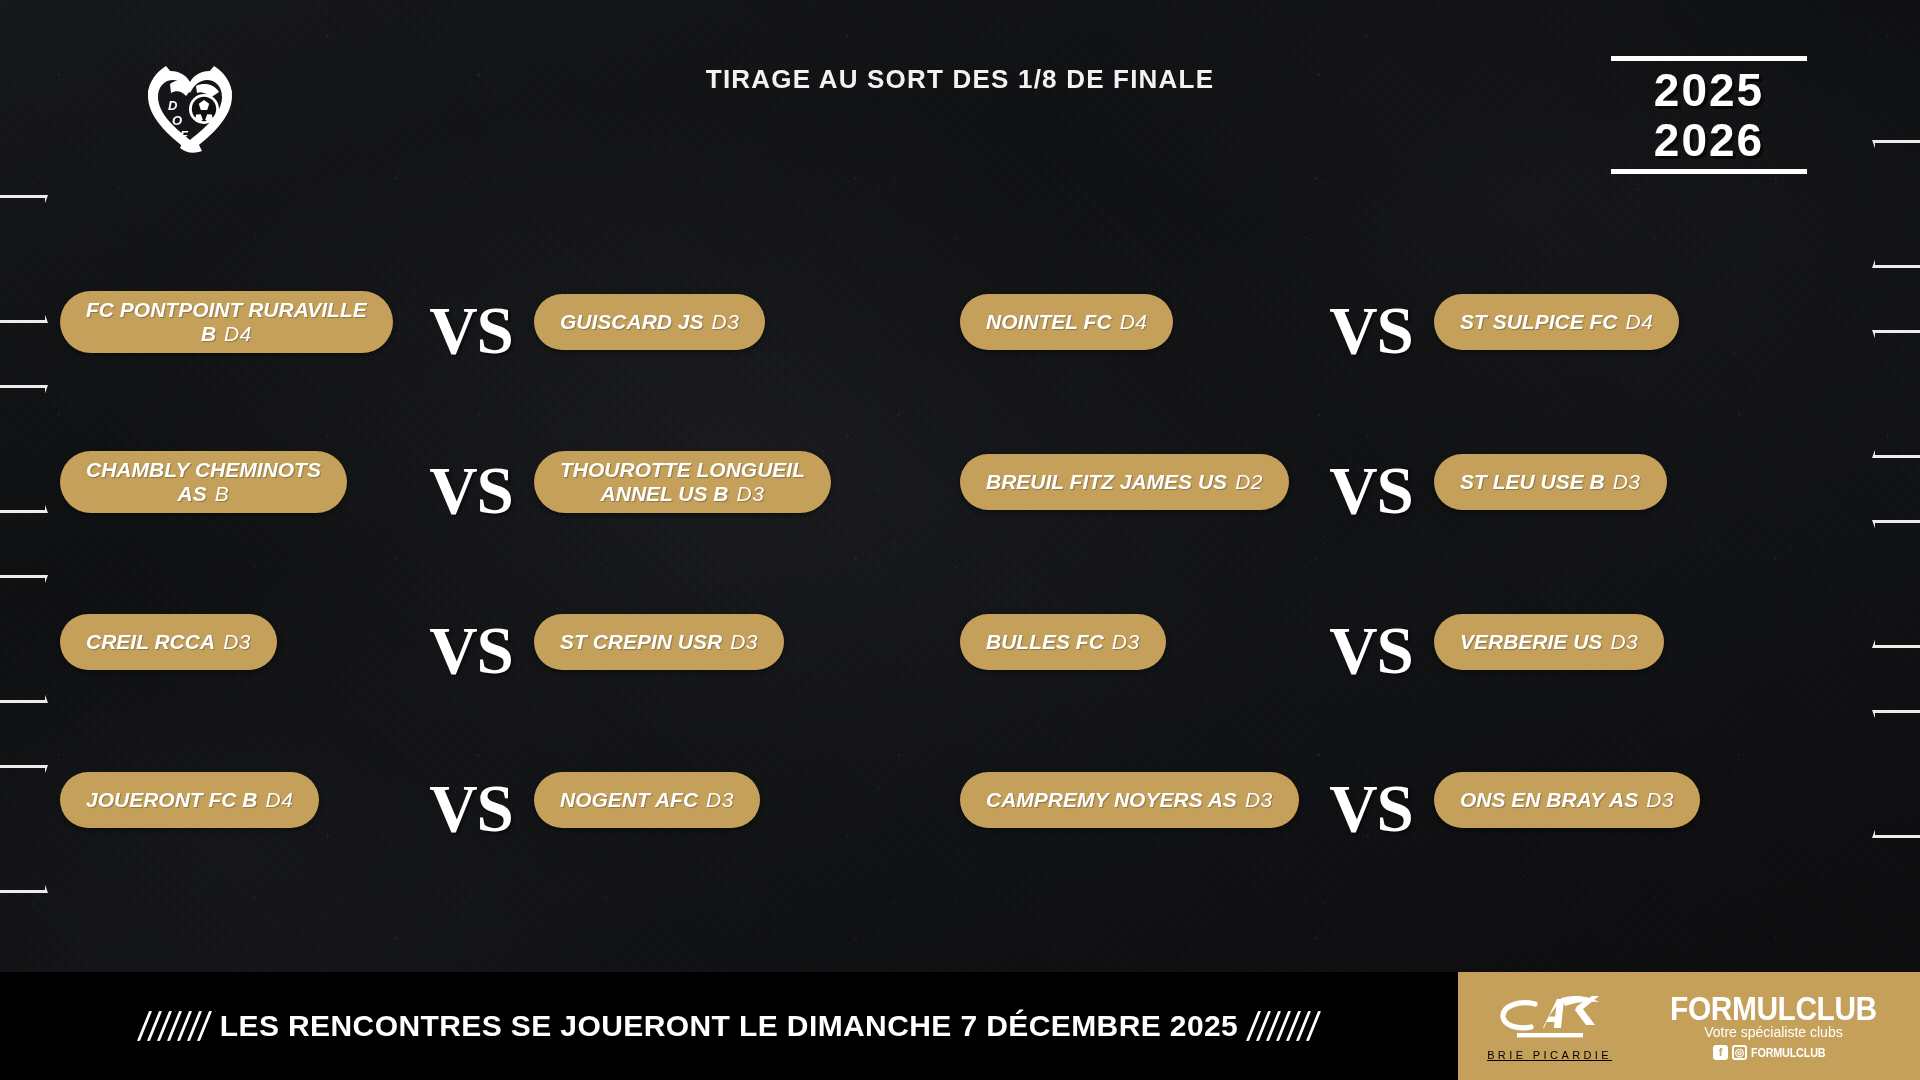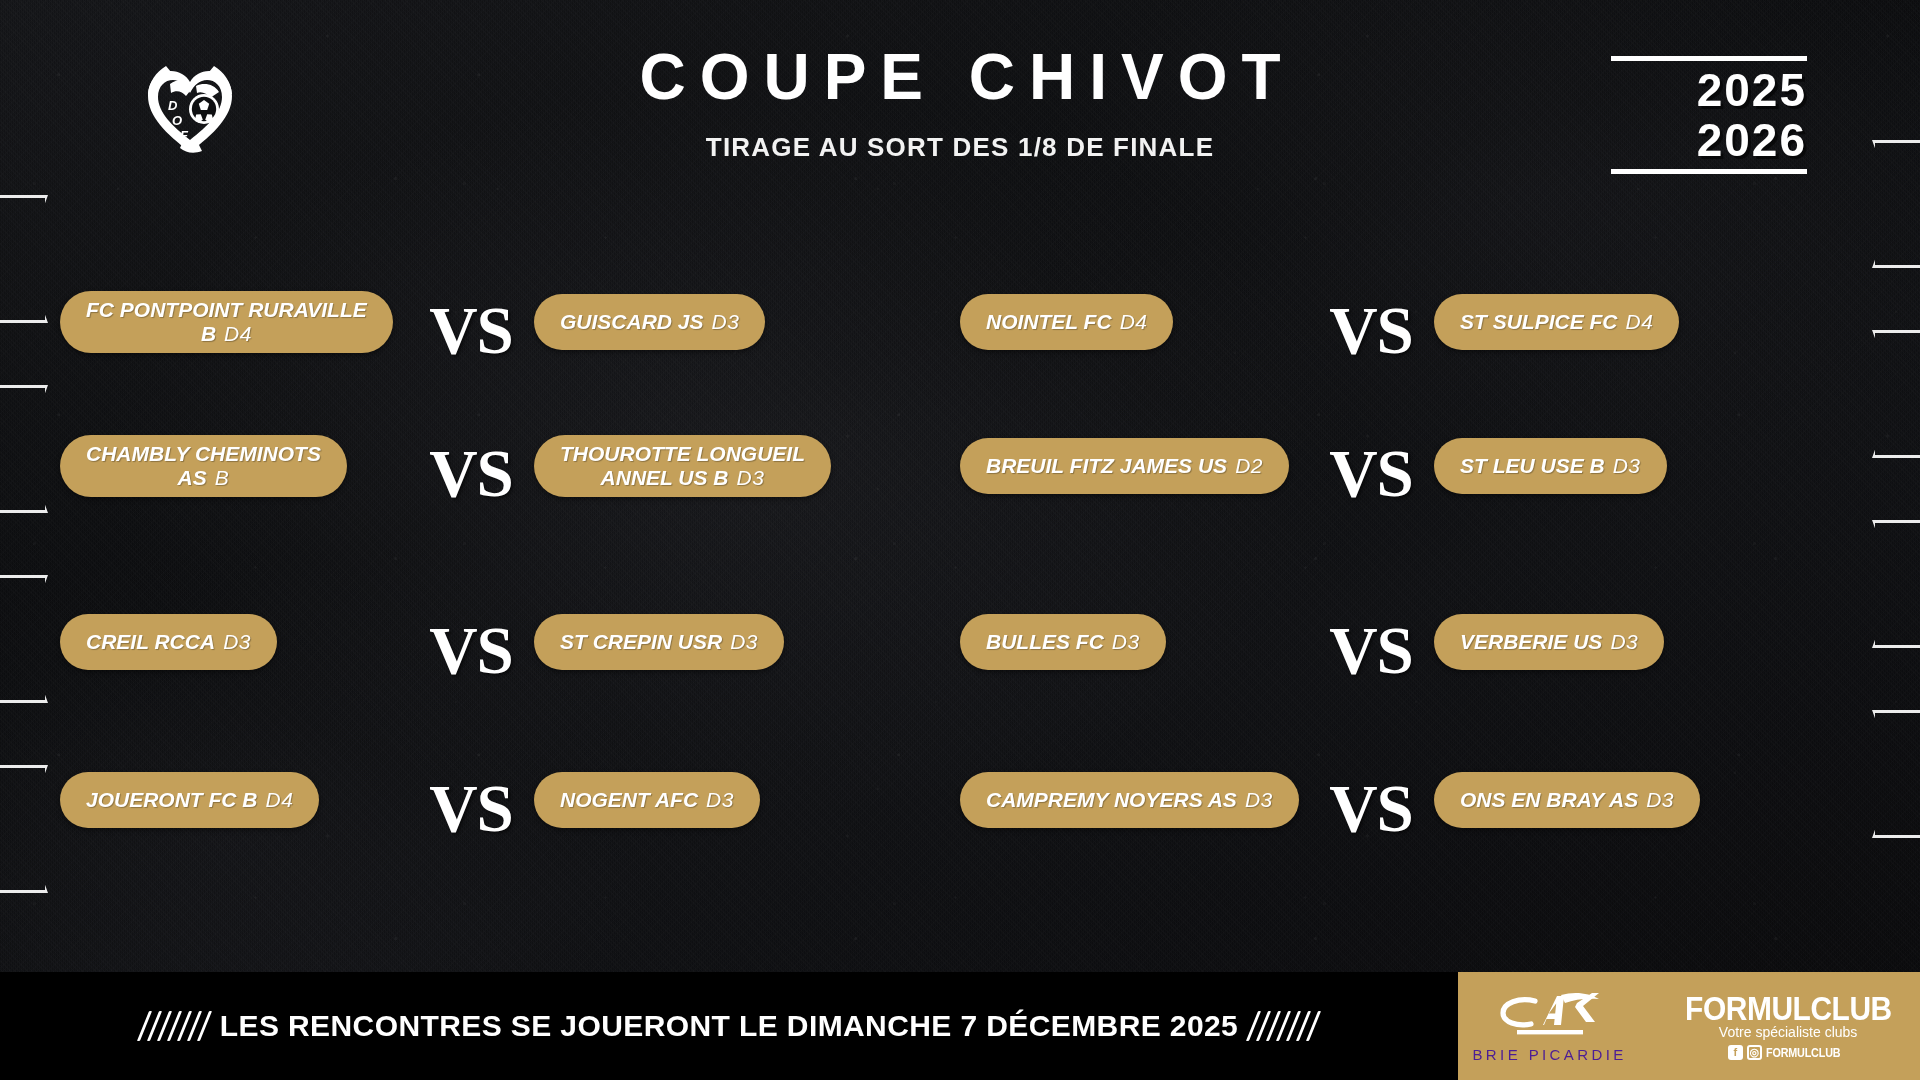--- a/index.html
+++ b/index.html
@@ -54,21 +54,21 @@
     text-indent:14px;
   }
   #sub-title{
     margin-top:20px;
     font-family:"Liberation Sans", sans-serif;
     font-weight:700; font-size:26px; color:#f2f2f2;
     letter-spacing:1.2px;
   }
 
   #season{
-    position:absolute; right:113px; top:56px; width:196px; text-align:right;
+    position:absolute; right:113px; top:56px; width:196px; text-align:center;
   }
   #season .rule{ height:5px; background:#ffffff; width:100%; }
   #season .yr{
     font-family:"Liberation Sans", sans-serif;
     font-weight:700; font-size:46px; color:#ffffff; letter-spacing:2px;
     line-height:1.08;
     text-shadow:3px 3px 0 rgba(0,0,0,.55);
   }
   #season .yrs{ padding:5px 0 4px; }
 
@@ -150,22 +150,22 @@
     transform:skewX(-22deg); border-radius:1px;
   }
 
   #sponsors{
     width:462px; background:#c4a05a;
     display:flex; align-items:center; justify-content:center; gap:44px;
   }
   .sp{ text-align:center; color:#ffffff; }
   .ca-mark{ width:118px; height:50px; margin:0 auto; }
   .ca-name{
-    margin-top:7px; font-size:15px; font-weight:400;
-    letter-spacing:3.4px; color:#4c1d95;
+    margin-top:7px; font-size:11px; font-weight:400;
+    letter-spacing:3.4px; color:#000000;text-decoration:underline;
   }
   .fc-name{
     font-size:34px; font-weight:700; letter-spacing:-.5px;
     line-height:.96; color:#ffffff;
     transform:scaleX(.88); transform-origin:center;
   }
   .fc-tag{ font-size:14px; margin-top:0; color:#ffffff; }
   .fc-social{
     margin-top:5px; display:flex; align-items:center; justify-content:center; gap:4px;
   }
@@ -224,21 +224,20 @@
           <path d="M60.2 62.4 l4.6 -0.2 2.0 5.6 -4.2 2.9 -3.6 -3.4 Z"></path>
           <path d="M75.8 62.4 l-4.6 -0.2 -2.0 5.6 4.2 2.9 3.6 -3.4 Z"></path>
         </g>
         <text x="32" y="58" font-family="Liberation Sans, sans-serif" font-size="13" font-weight="700" font-style="italic" fill="#ffffff">D</text>
         <text x="36" y="73" font-family="Liberation Sans, sans-serif" font-size="13" font-weight="700" font-style="italic" fill="#ffffff">O</text>
         <text x="44" y="88" font-family="Liberation Sans, sans-serif" font-size="13" font-weight="700" font-style="italic" fill="#ffffff">F</text>
       </svg>
     </div>
 
     <div id="title-block">
-      <div id="main-title">COUPE CHIVOT</div>
       <div id="sub-title">TIRAGE AU SORT DES 1/8 DE FINALE</div>
     </div>
 
     <div id="season">
       <div class="rule"></div>
       <div class="yrs">
         <div class="yr">2025</div>
         <div class="yr">2026</div>
       </div>
       <div class="rule"></div>
@@ -274,21 +273,21 @@
           <div class="slot-vs">
             <div class="vs">VS</div>
           </div>
           <div class="slot-b">
             <div class="pill">
               <div class="pill-txt"><span>ST SULPICE FC</span><span class="div">D4</span></div>
             </div>
           </div>
         </div>
       </div>
-      <div class="row" style="top: 148px; align-items: flex-end;">
+      <div class="row" style="top: 160px;">
         <div class="half first">
           <div class="slot-a">
             <div class="pill two-line">
               <div class="pill-txt">
                 <div>CHAMBLY CHEMINOTS</div>
                 <div>AS<span class="div">B</span></div>
               </div>
             </div>
           </div>
           <div class="slot-vs">

